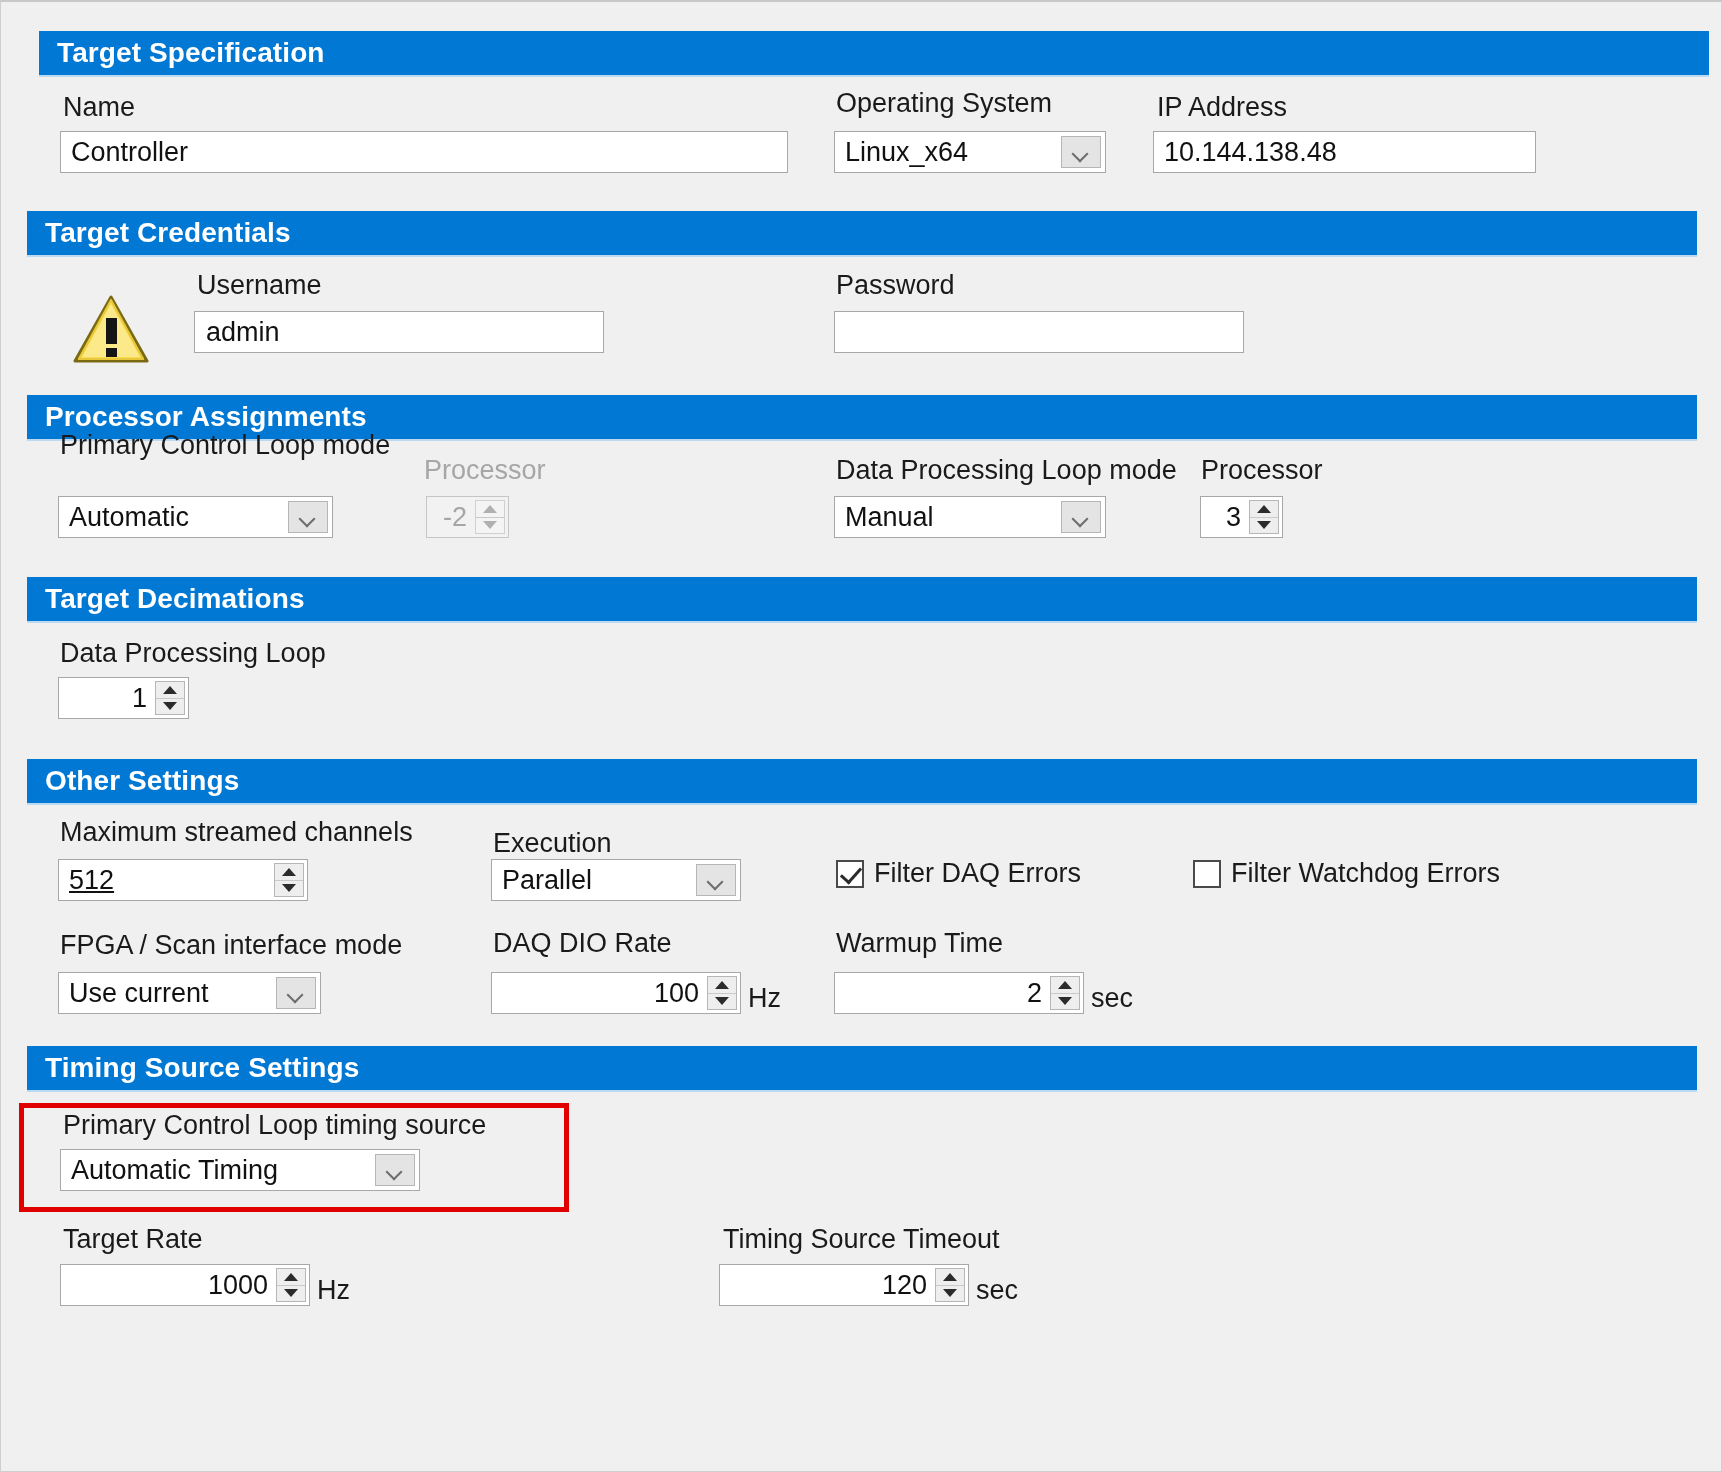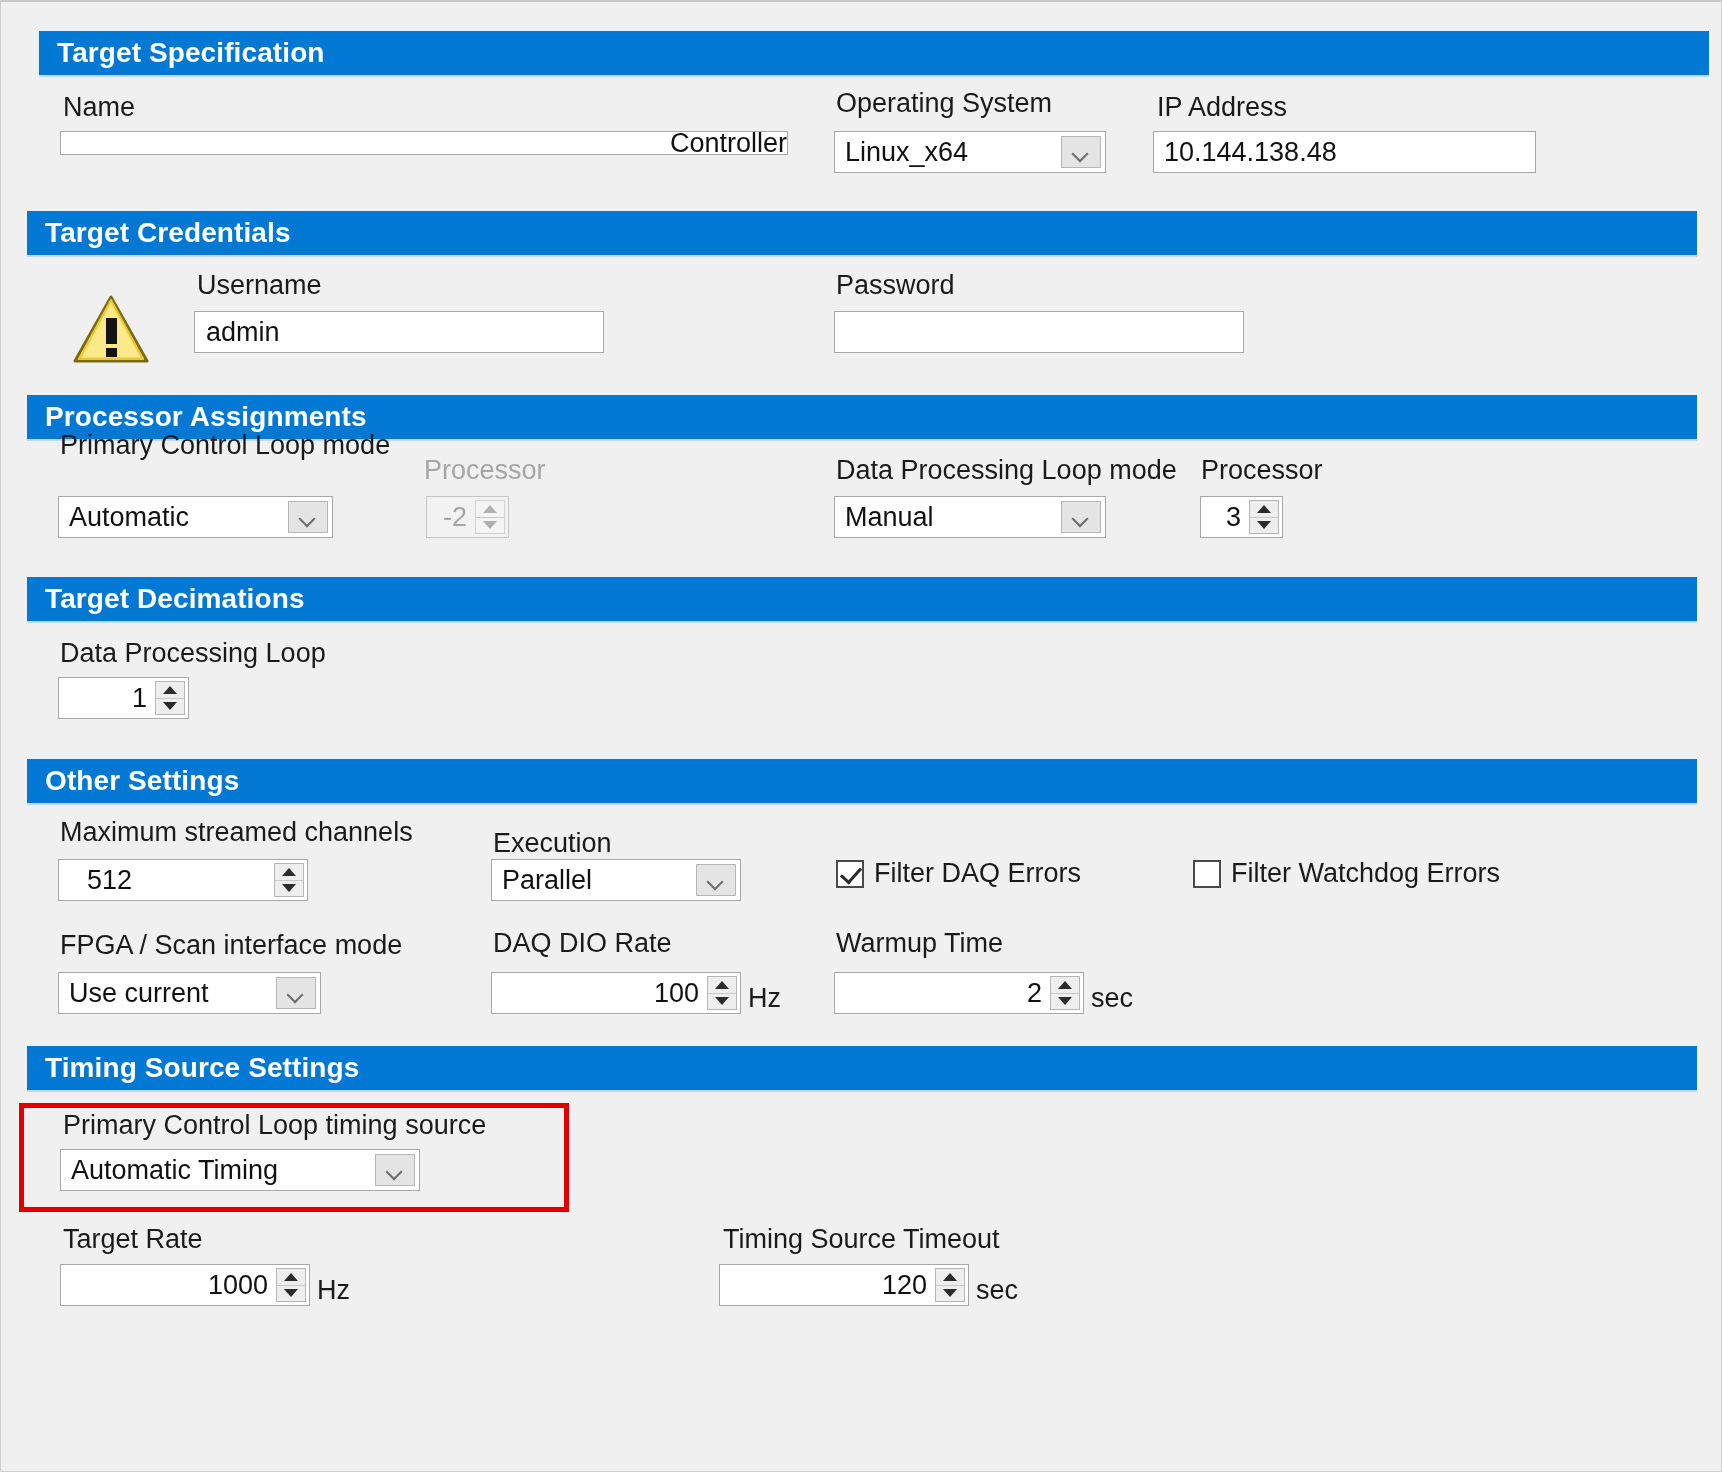--- a/index.html
+++ b/index.html
@@ -117,22 +117,23 @@
     flex: 1;
     display: flex;
     align-items: center;
     justify-content: flex-end;
     padding-right: 8px;
     white-space: nowrap;
     overflow: hidden;
   }
   .spin.leftval .sval {
     justify-content: flex-start;
-    padding-left: 28px;
+    padding-left: 10px;
     padding-right: 0;
+    text-decoration: underline;
   }
   .spin .sbtns {
     width: 30px;
     margin: 3px 3px 3px 0;
     display: flex;
     flex-direction: column;
     border: 1px solid #b6b6b6;
     background: #eeeeee;
   }
   .spin.disabled .sbtns { border-color: #d0d0d0; background: #f4f4f4; }
@@ -204,21 +205,21 @@
 </head>
 <body>
 
 <div id="root">
 
   <div class="section-bar" style="left:26px; top:29px; width:1670px; height:44px;margin-left:12px;">
     <span>Target Specification</span>
   </div>
 
   <div class="lbl" style="left:62px; top:92px;">Name</div>
-  <div class="tbox" style="left:59px; top:129px; width:728px; height:24px;justify-content:flex-end;">
+  <div class="tbox" style="left:59px; top:129px; width:728px; height:42px;">
     <span>Controller</span>
   </div>
 
   <div class="lbl" style="left:835px; top:88px;">Operating System</div>
   <div class="combo" style="left:833px; top:129px; width:272px; height:42px;">
     <span class="cval">Linux_x64</span>
     <span class="cbtn">
         <i class="chev"></i>
       </span>
   </div>

